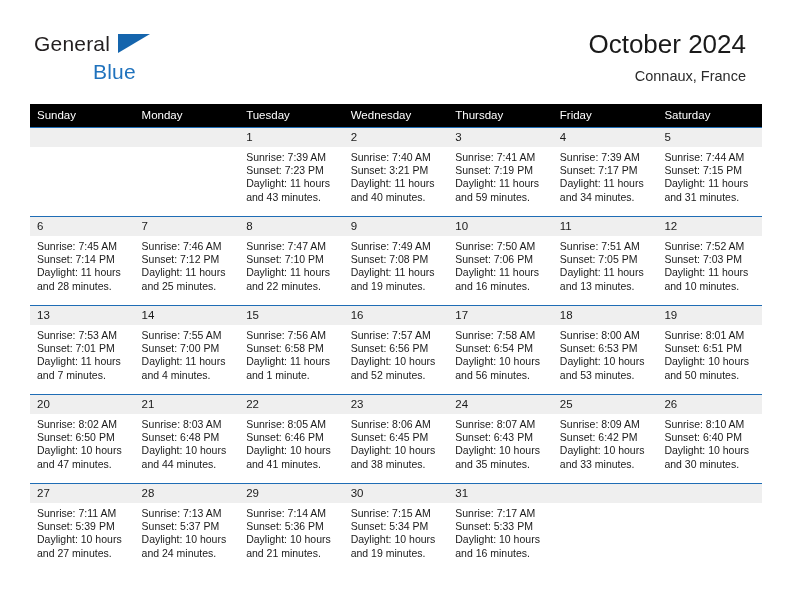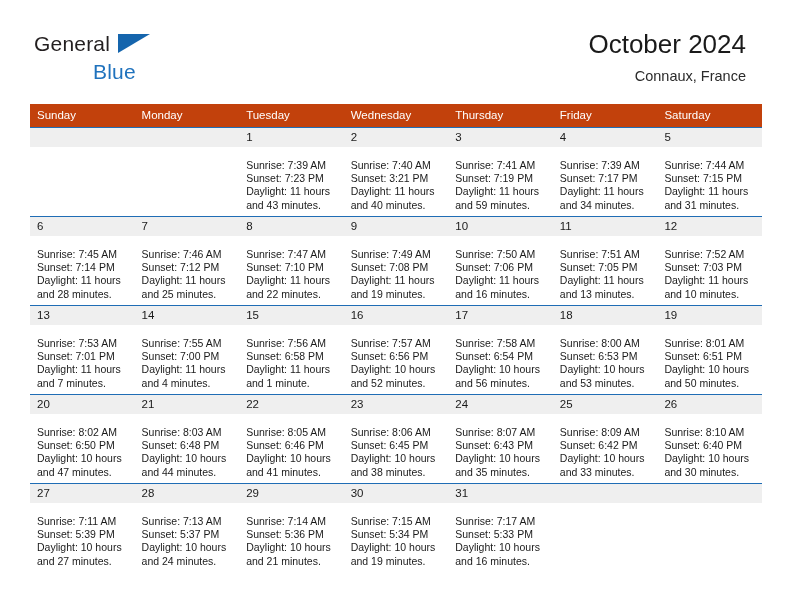--- a/index.html
+++ b/index.html
@@ -90,21 +90,21 @@
   
   .calendar {
     position: absolute;
     left: 30px;
     top: 104px;
     width: 732px;
     border-collapse: collapse;
     table-layout: fixed;
   }
   .dow-row th {
-    background: #c2410c;
+    background: #000000;
     color: #ffffff;
     font-size: 11.5px;
     font-weight: normal;
     text-align: left;
     padding: 5px 0 5px 7px;
     height: 12px;
     line-height: 13px;
     border: none;
   }
 
@@ -121,21 +121,21 @@
 
   .daynum-band {
     background: #efefef;
     height: 15px;
     padding: 2px 0 2px 7px;
     font-size: 11.5px;
     line-height: 15px;
     color: #1a1a1a;
   }
   .cell-body {
-    padding: 12px 6px 0 7px;
+    padding: 4px 6px 0 7px;
     font-size: 10.5px;
     line-height: 13.2px;
     color: #1a1a1a;
   }
   .cell-body div {
     white-space: normal;
   }
   .empty .daynum-band {
     background: #efefef;
   }

